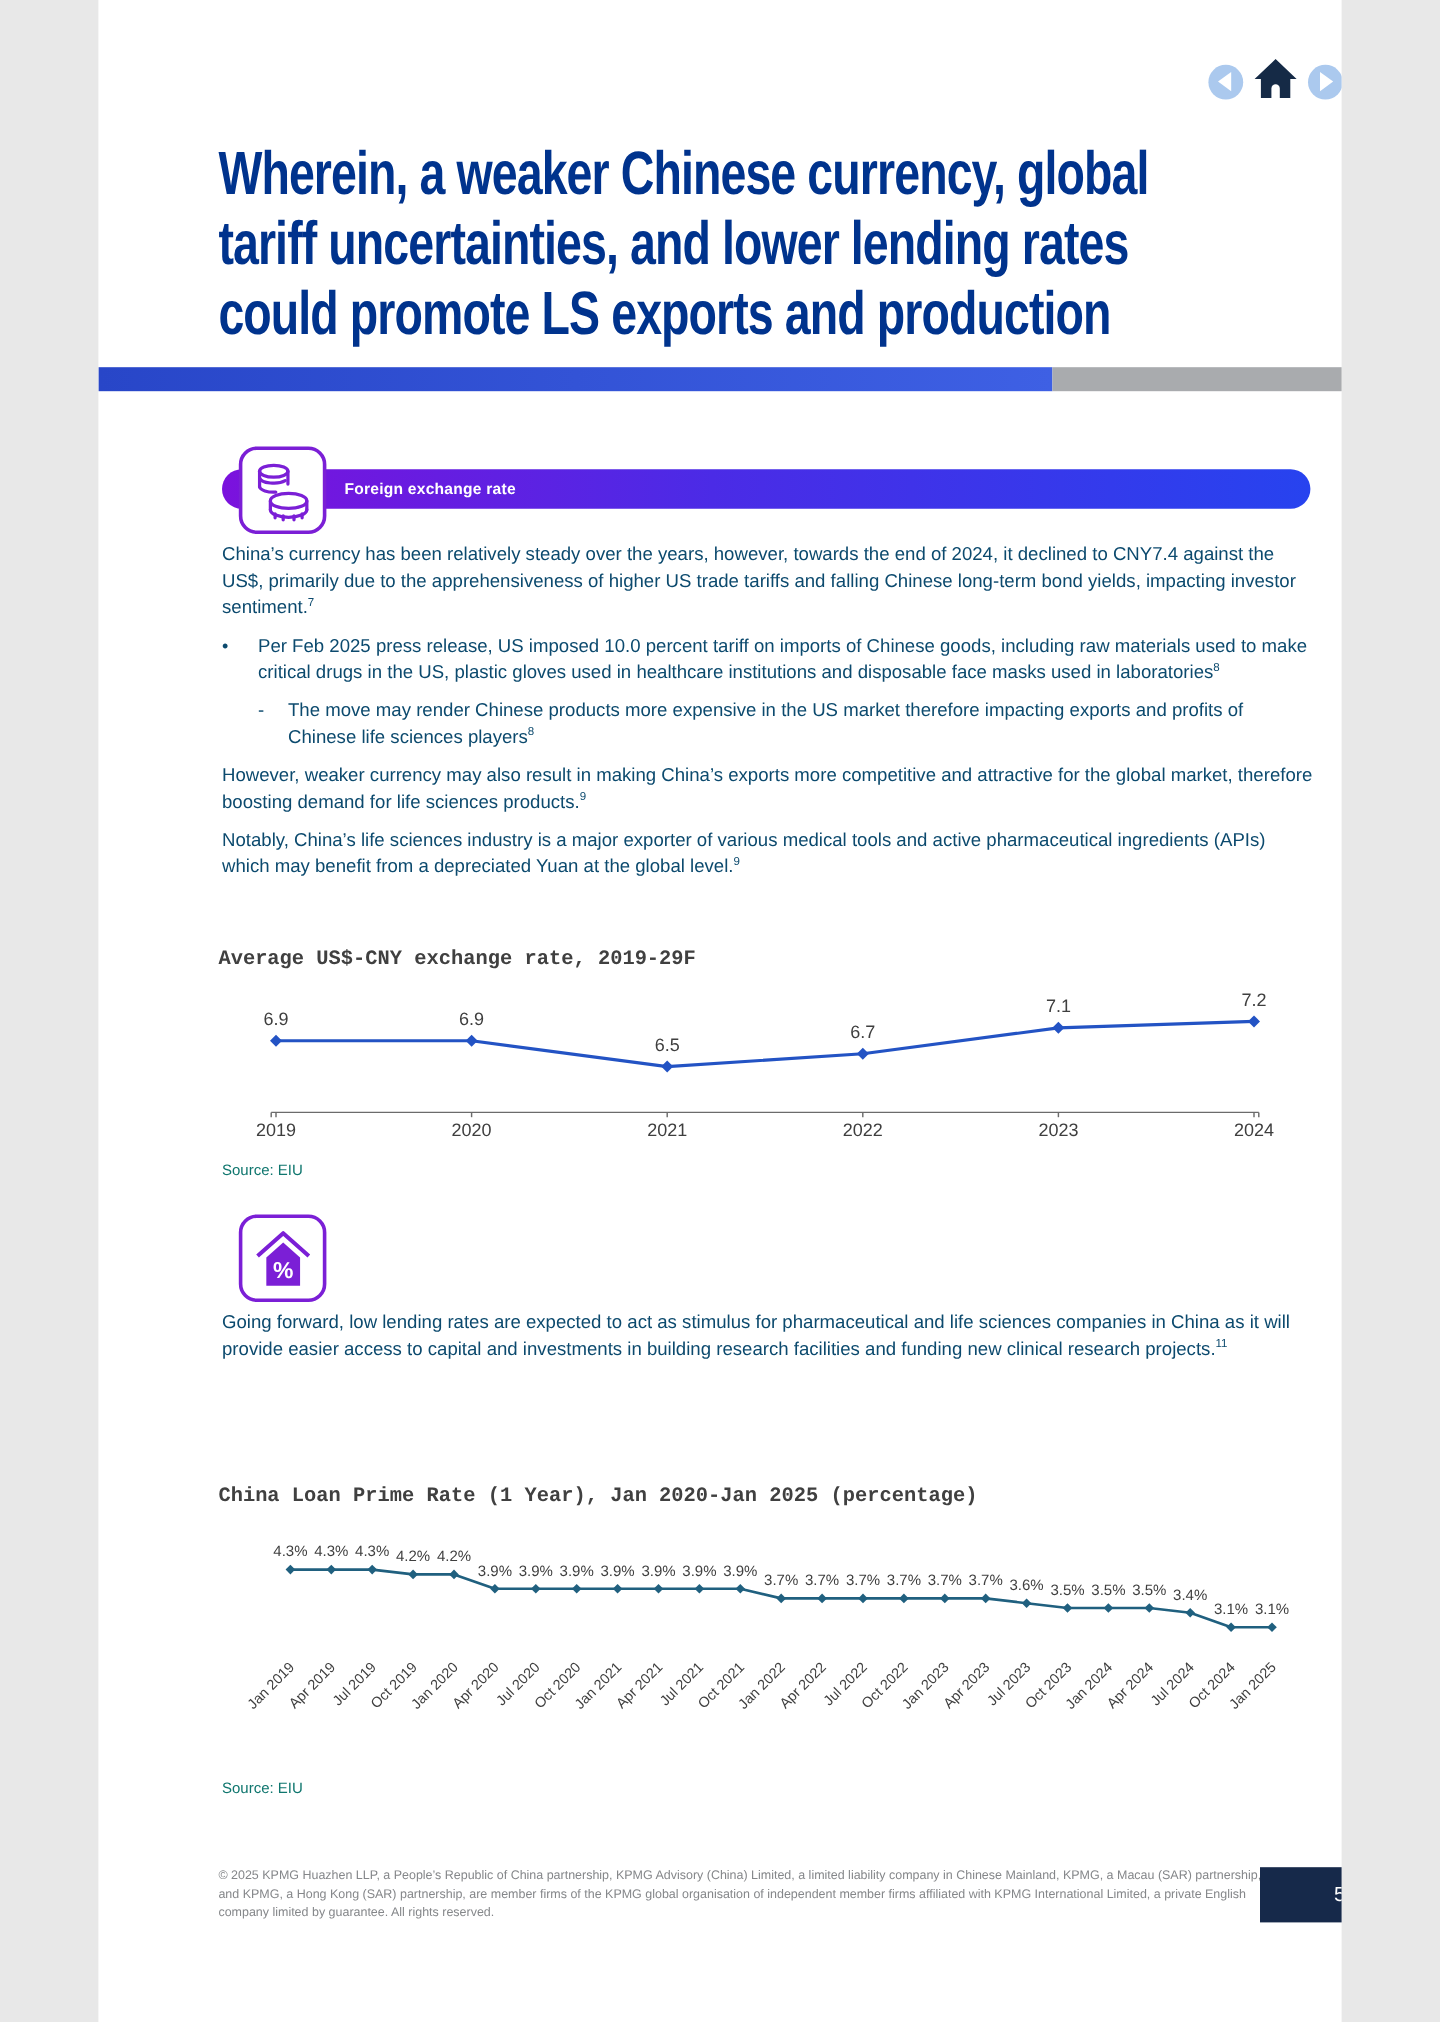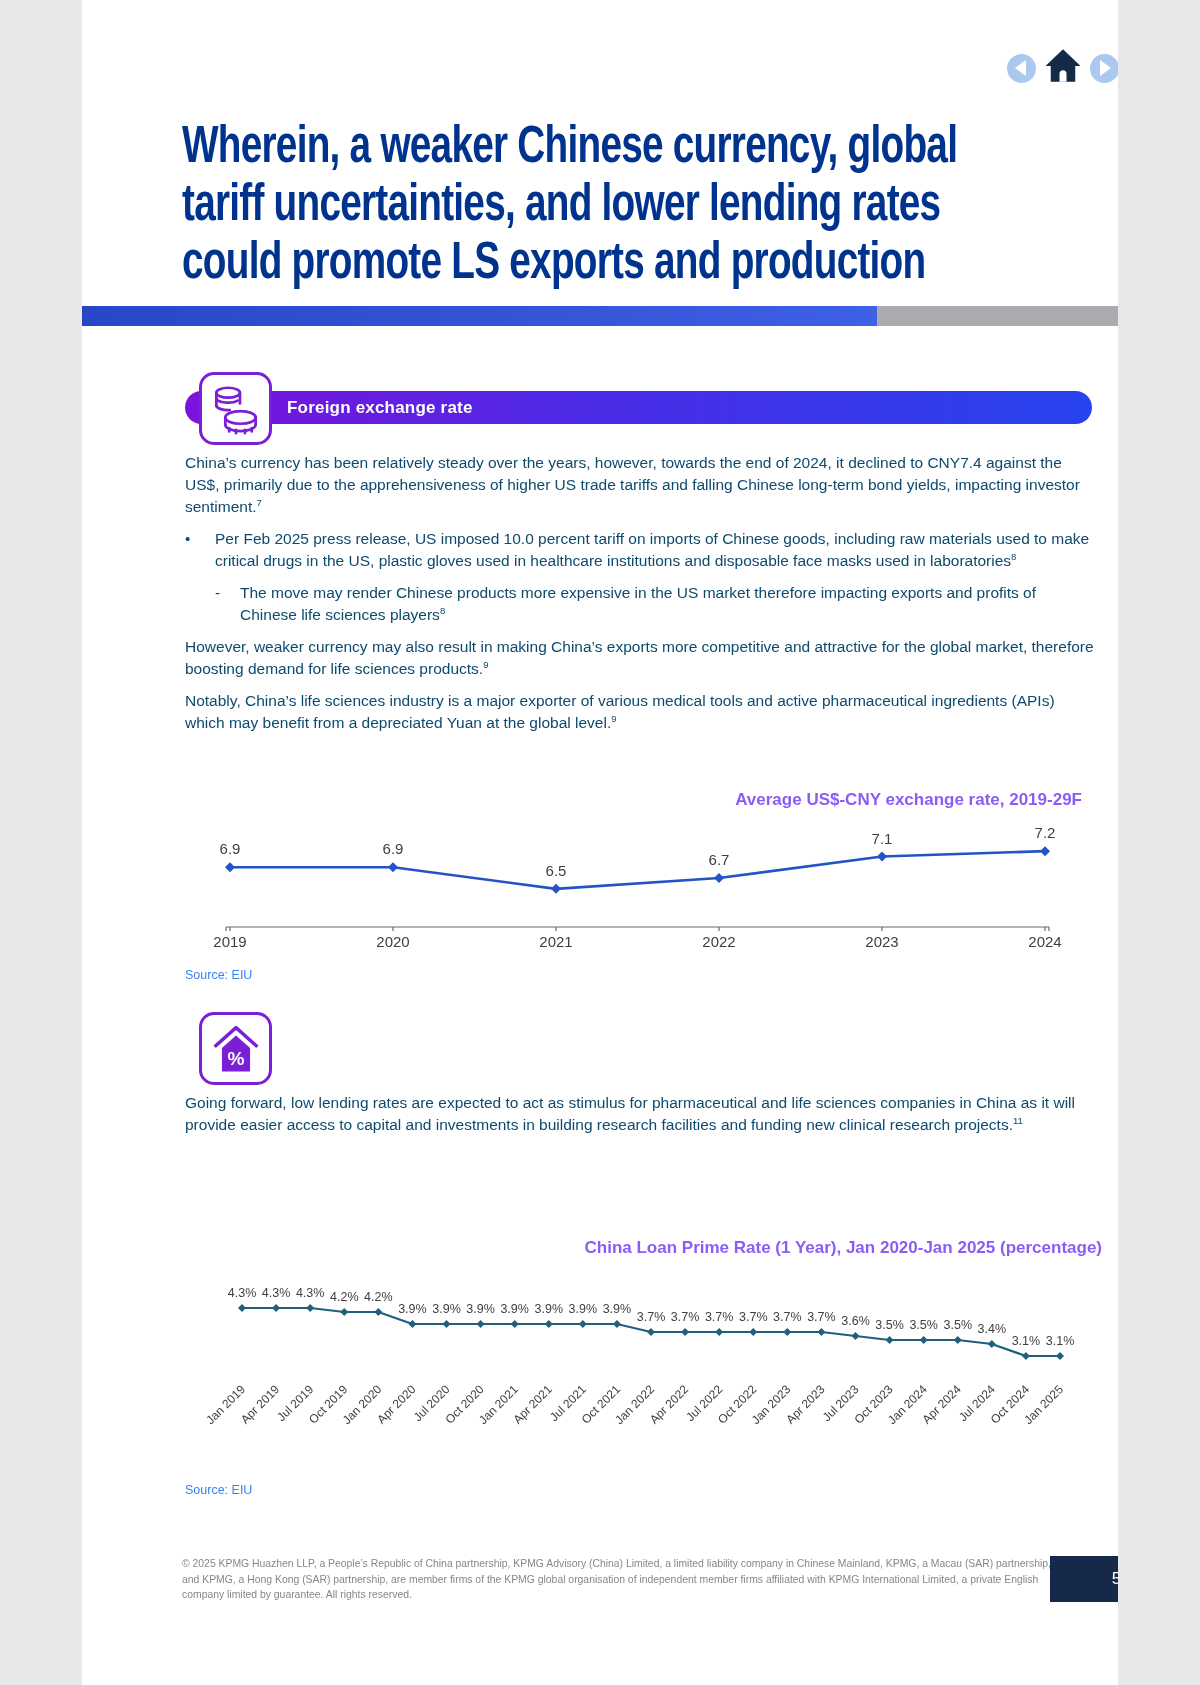--- a/index.html
+++ b/index.html
@@ -23,36 +23,36 @@
   }
   
   .divider-blue{position:absolute;left:0;top:306px;width:795px;height:20px;background:linear-gradient(90deg,#2846c8,#3e60e4);}
   .divider-gray{position:absolute;left:795px;top:306px;width:307px;height:20px;background:#a9abae;}
   
   .banner-bar{
     position:absolute;left:103px;width:907px;height:33px;border-radius:17px;
     background:linear-gradient(90deg,#7b12dd 0%,#4b2be6 45%,#2743ef 100%);
     display:flex;align-items:center;
   }
-  .banner-label{margin-left:102px;color:#ffffff;font-size:17px;font-weight:bold;letter-spacing:.2px;}
+  .banner-label{margin-left:102px;color:#ffffff;font-size:13px;font-weight:bold;letter-spacing:.2px;}
   .icon-box{
     position:absolute;left:117px;width:73px;height:73px;background:#ffffff;
     border:3px solid #7b1fd6;border-radius:15px;display:flex;align-items:center;justify-content:center;z-index:2;
   }
   
   .textblock{position:absolute;left:103px;width:912px;font-size:15.5px;line-height:22px;color:#0c4a6e;}
   .para{margin:0 0 10px 0;}
   sup{font-size:.62em;vertical-align:super;line-height:0;}
   .bullet-row{display:flex;margin:0 0 10px 0;}
   .bullet-marker{width:30px;flex:0 0 30px;font-size:15px;}
   .sub-row{display:flex;margin:0 0 10px 30px;}
   .dash-marker{width:25px;flex:0 0 25px;}
   
-  .chart-title{position:absolute;text-align:right;font-size:17px;font-weight:bold;color:#8b5cf6;}
-  .source{position:absolute;font-size:12.5px;color:#3b82f6;}
+  .chart-title{position:absolute;text-align:left;font-size:17px;font-weight:bold;color:#404040;font-family:Liberation Mono, monospace;}
+  .source{position:absolute;font-size:12.5px;color:#0f766e;}
   svg text{font-family:"Liberation Sans",sans-serif;}
   
   .footer-copy{position:absolute;left:100px;top:1556px;width:880px;font-size:10.4px;line-height:15.5px;color:#85878a;}
   .page-box{position:absolute;left:968px;top:1556px;width:133px;height:46px;background:#16294a;display:flex;align-items:center;justify-content:center;}
   .page-num{color:#ffffff;font-size:17px;}
 </style>
 </head>
 <body>
 
 <div class="page">

